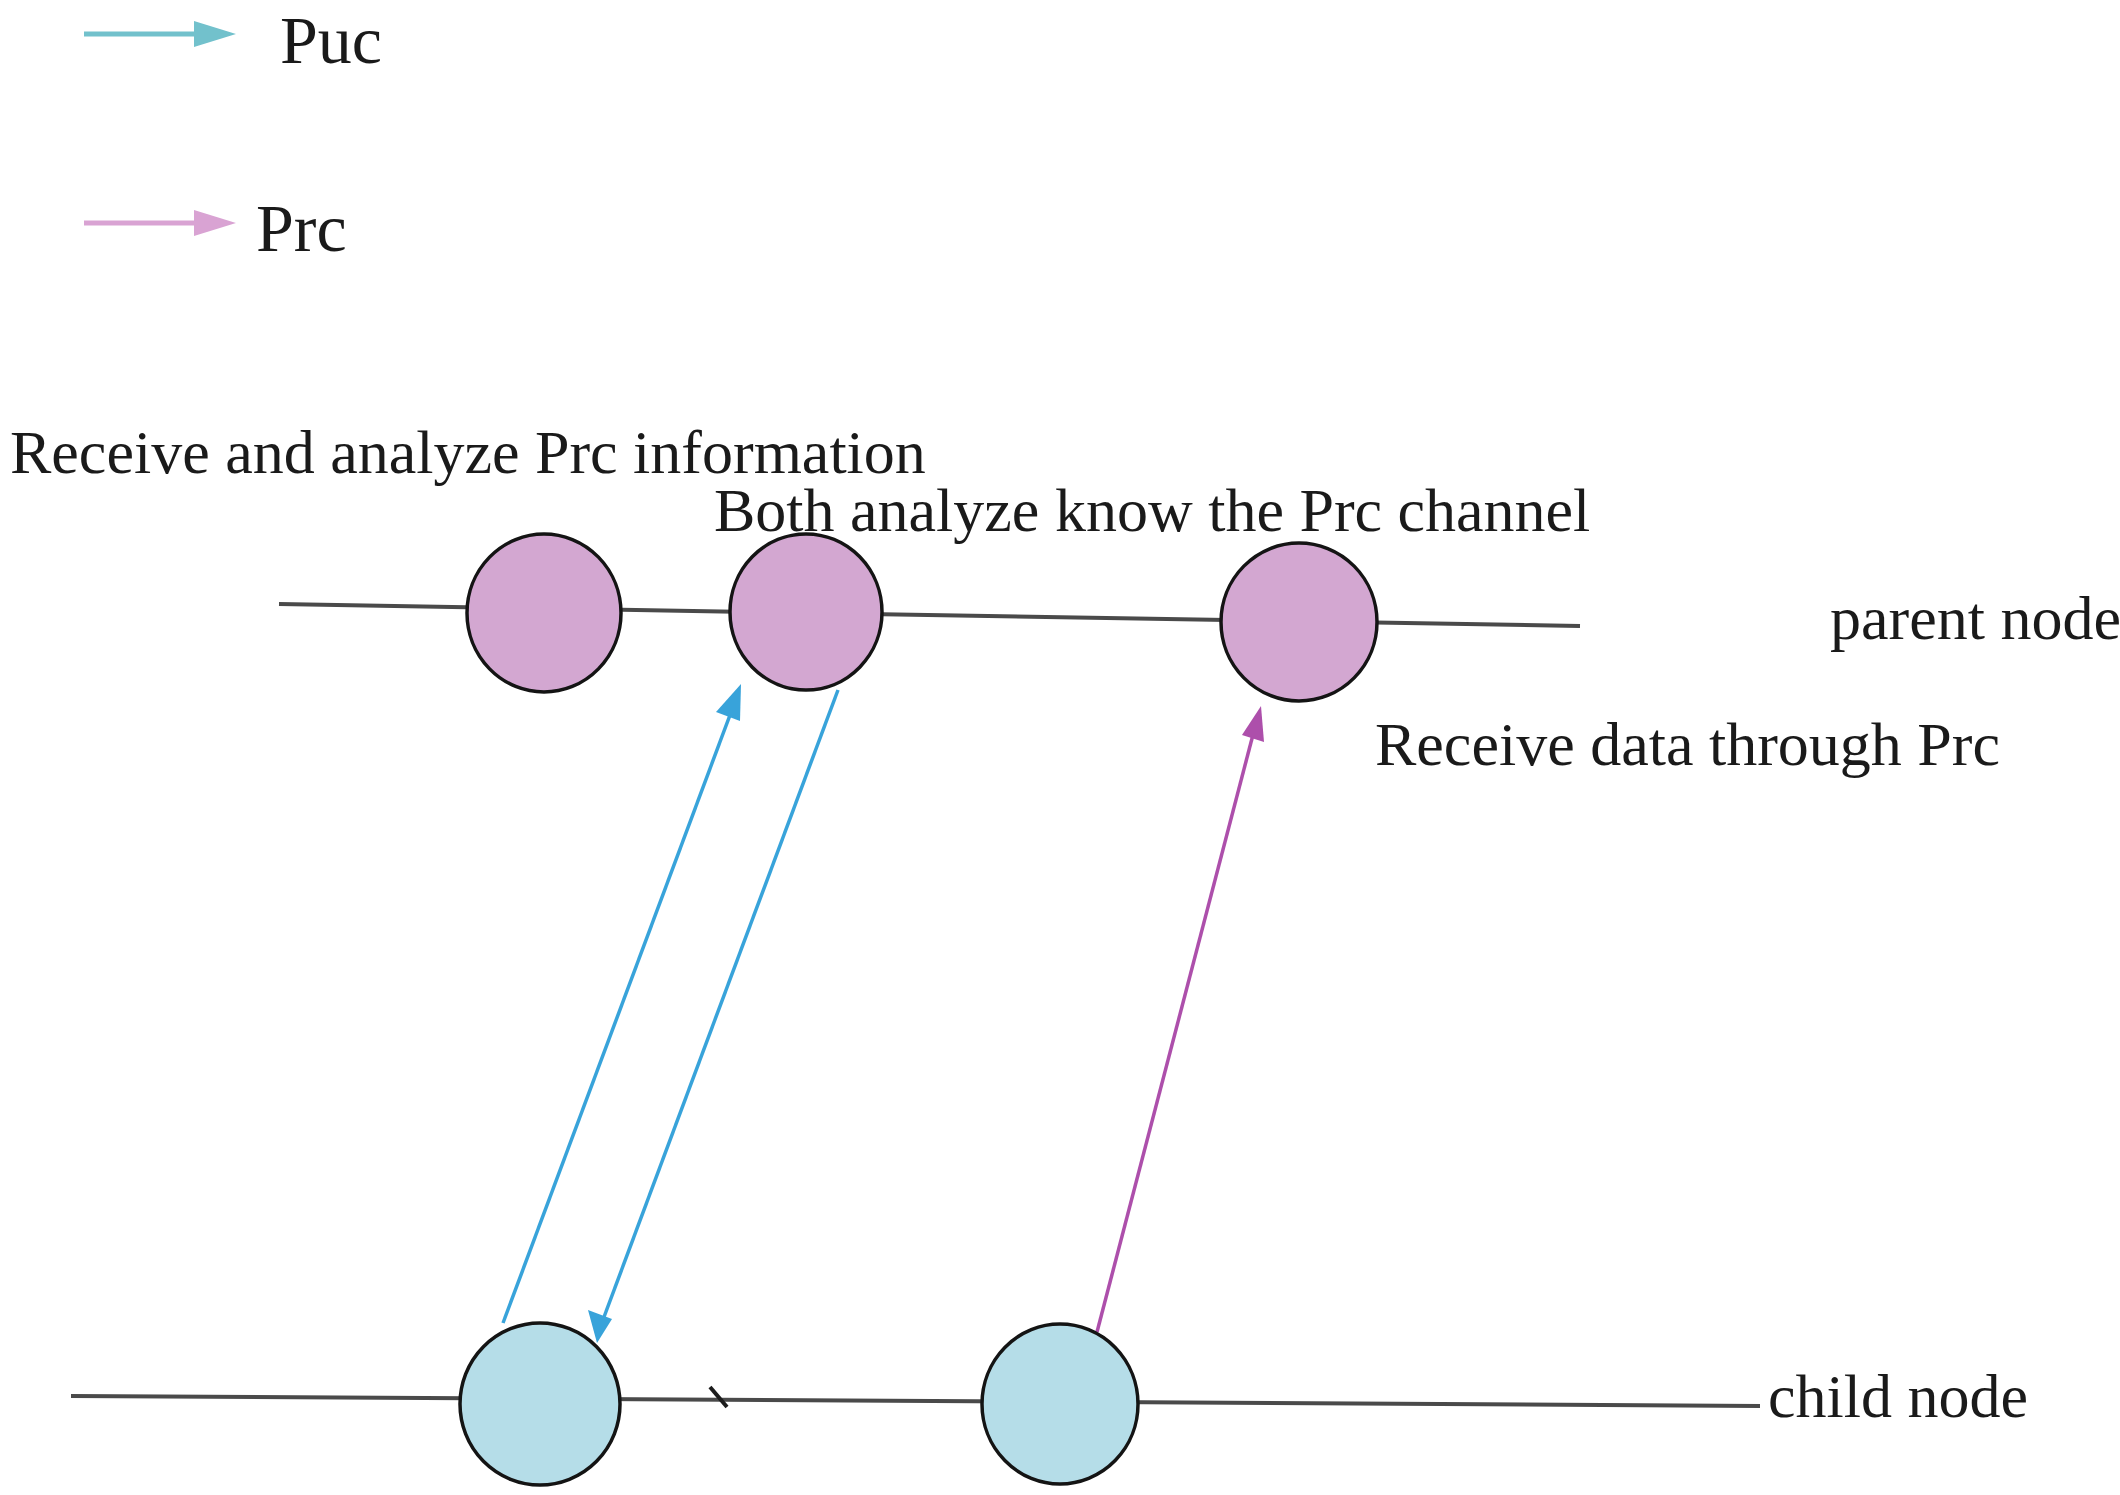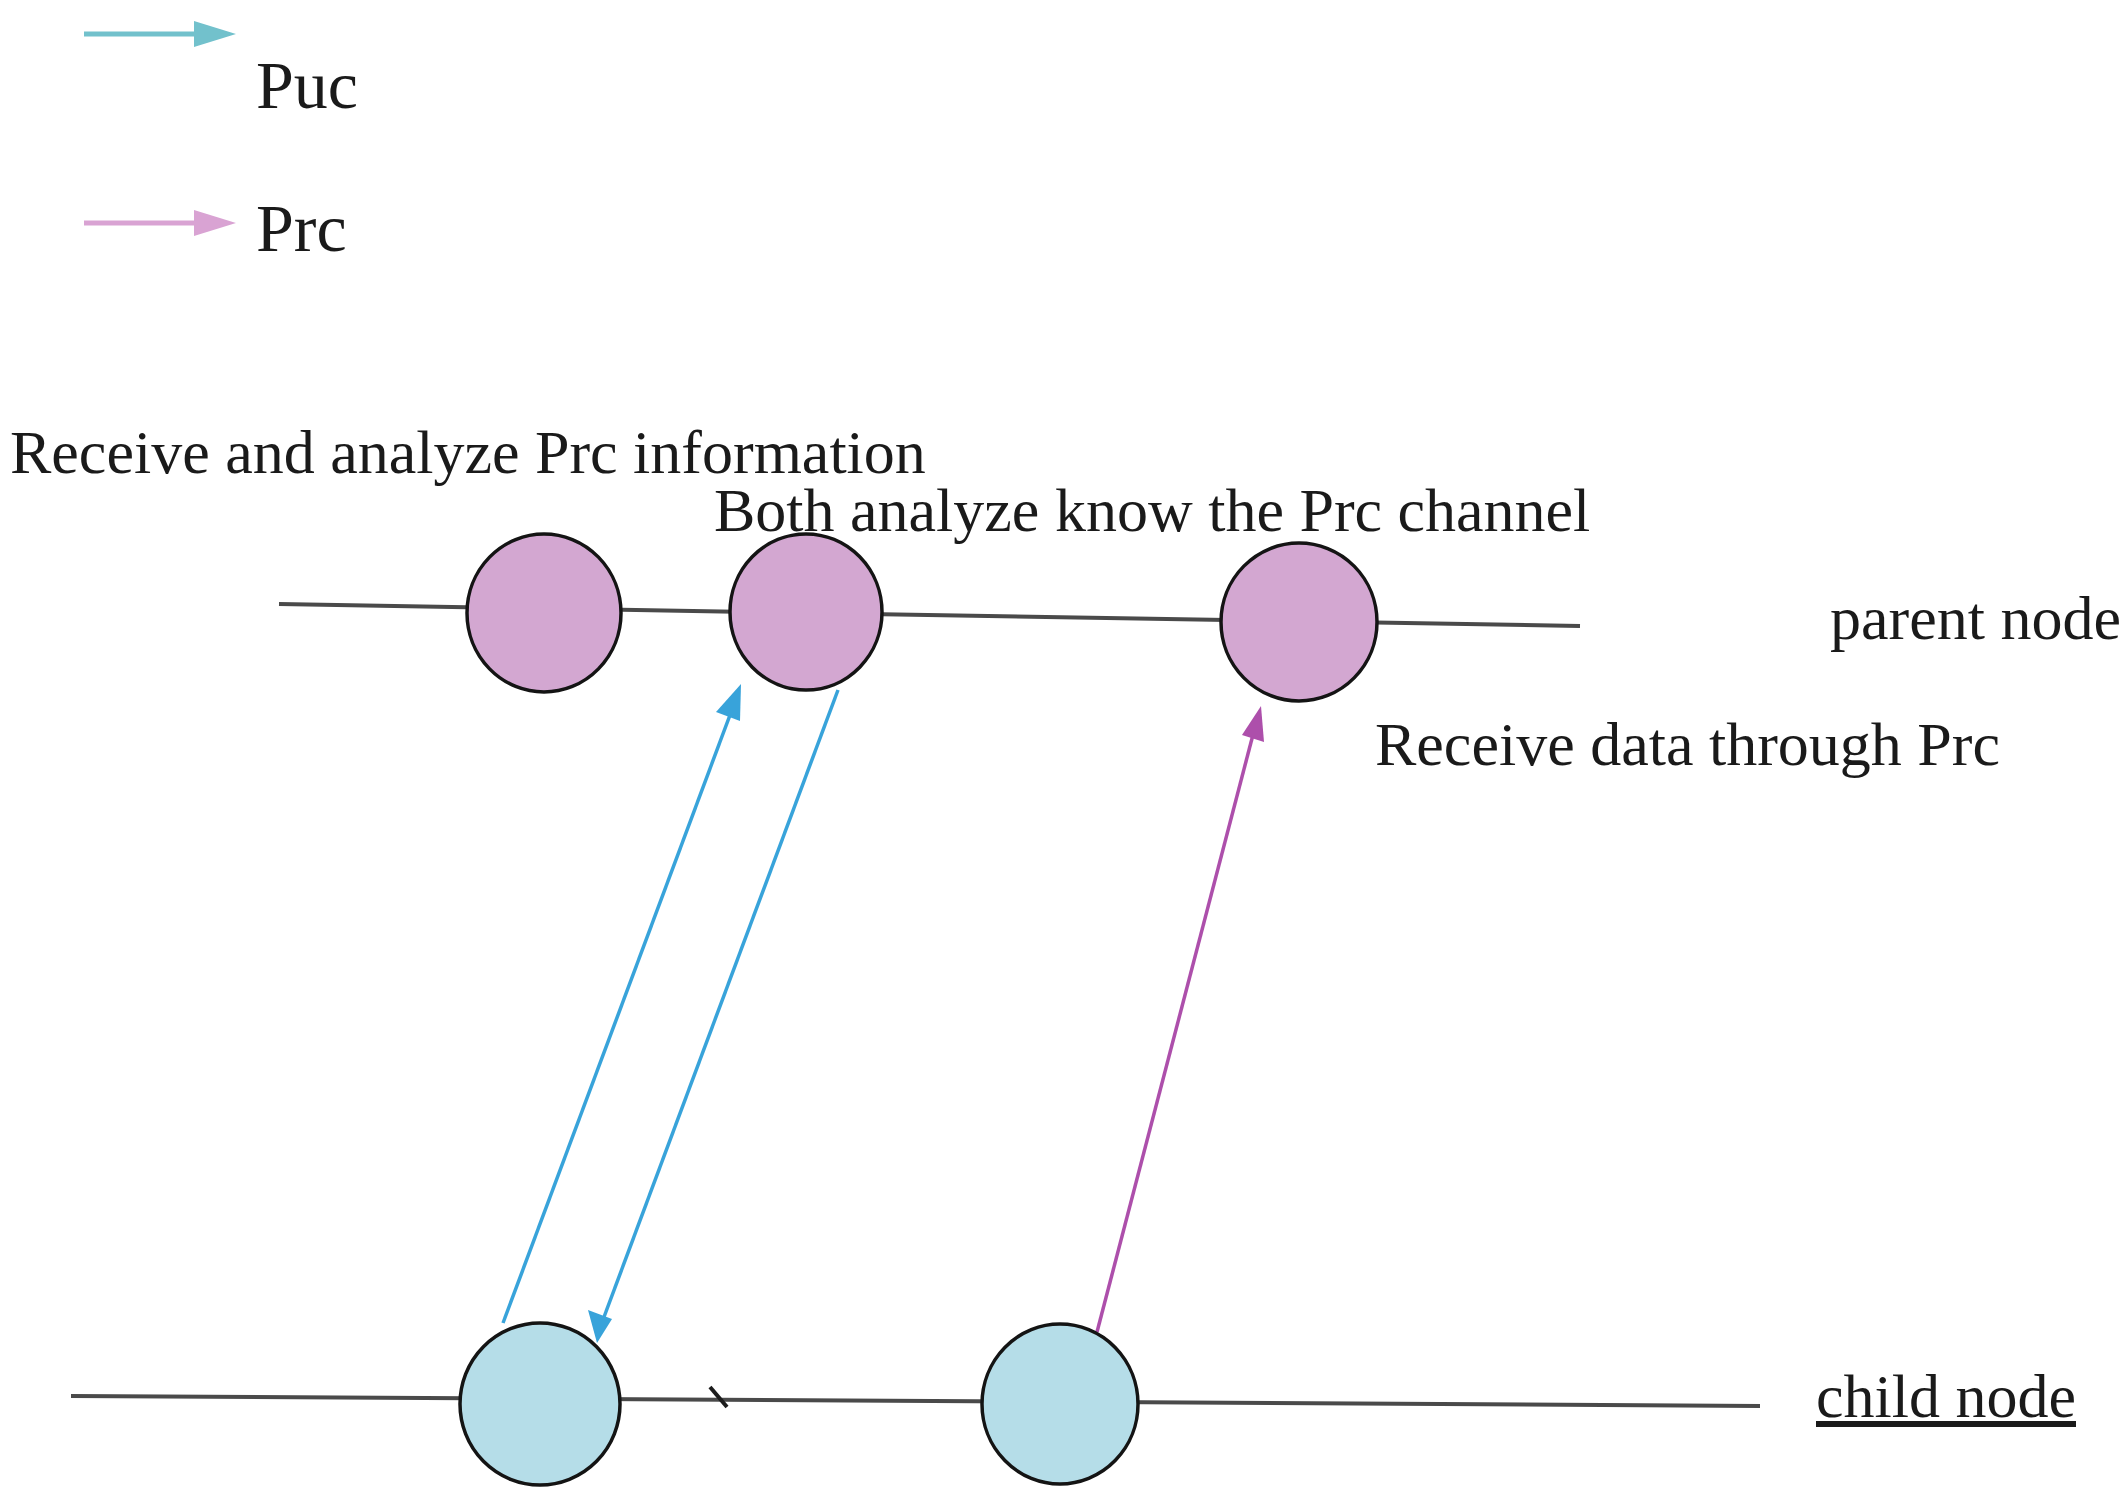--- a/index.html
+++ b/index.html
@@ -44,23 +44,23 @@
     <polygon points="1261,706 1264,742 1242,735" fill="#ad4fab"></polygon>
 
     <ellipse cx="544" cy="613" rx="77" ry="79" stroke-width="3.5" fill="#d3a7d1" stroke="#141414"></ellipse>
     <ellipse cx="806" cy="612" rx="76" ry="78" stroke-width="3.5" fill="#d3a7d1" stroke="#141414"></ellipse>
     <ellipse cx="1299" cy="622" rx="78" ry="79" stroke-width="3.5" fill="#d3a7d1" stroke="#141414"></ellipse>
 
     <ellipse cx="540" cy="1404" rx="80" ry="81" stroke-width="3.5" fill="#b5dde8" stroke="#141414"></ellipse>
     <ellipse cx="1060" cy="1404" rx="78" ry="80" stroke-width="3.5" fill="#b5dde8" stroke="#141414"></ellipse>
   </svg>
 
-  <div class="label label-legend" style="left:256px; top:2px;margin-top:45px;">Puc</div>
+  <div class="label label-legend" style="left:280px; top:2px;">Puc</div>
   <div class="label label-legend" style="left:256px; top:190px;">Prc</div>
 
   <div class="label label-annotation" style="left:10px; top:418px;">Receive and analyze Prc information</div>
   <div class="label label-annotation" style="left:714px; top:476px;">Both analyze know the Prc channel</div>
   <div class="label label-annotation" style="left:1334px; top:710px;margin-left:41px;">Receive data through Prc</div>
 
   <div class="label label-lane" style="left:1830px; top:584px;">parent node</div>
-  <div class="label label-lane" style="left:1816px; top:1362px;text-decoration:underline;">child node</div>
+  <div class="label label-lane" style="left:1768px; top:1362px;">child node</div>
 
 </div>
 
 </body></html>

